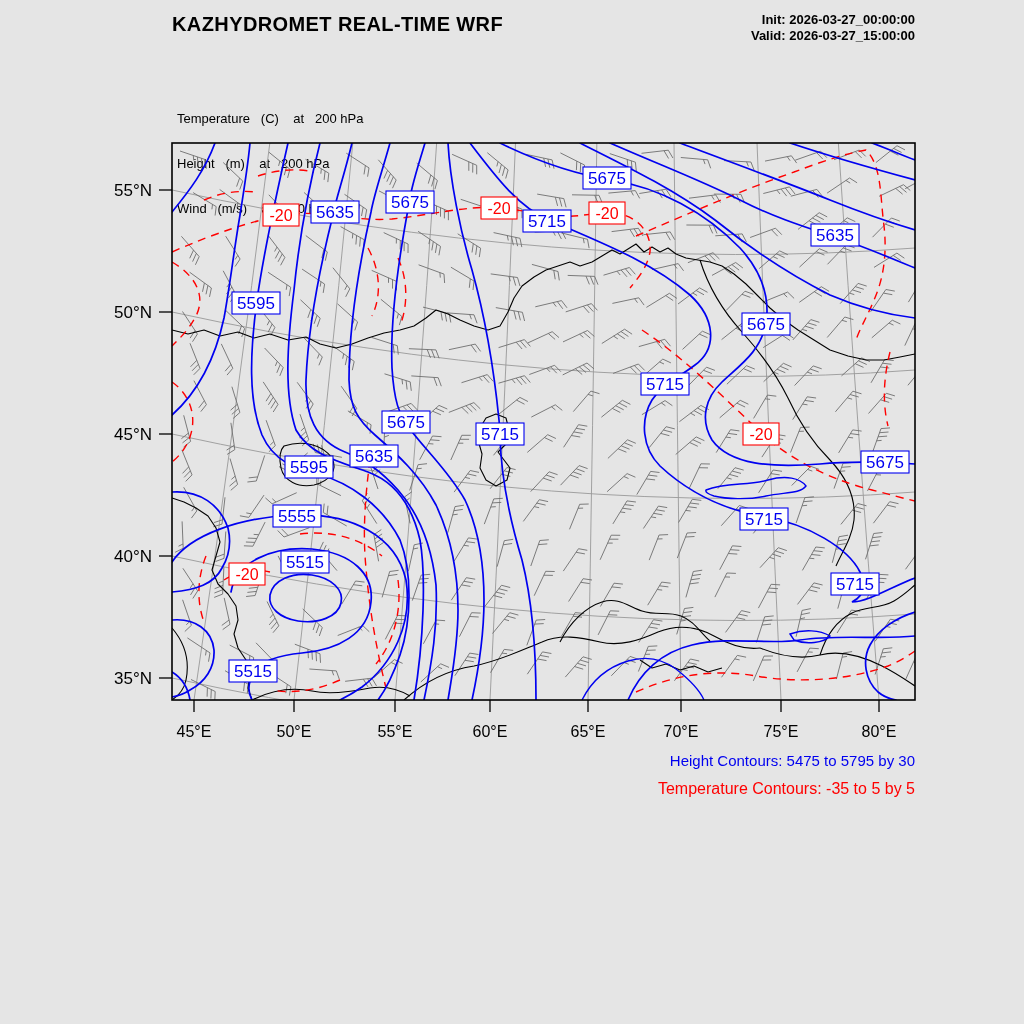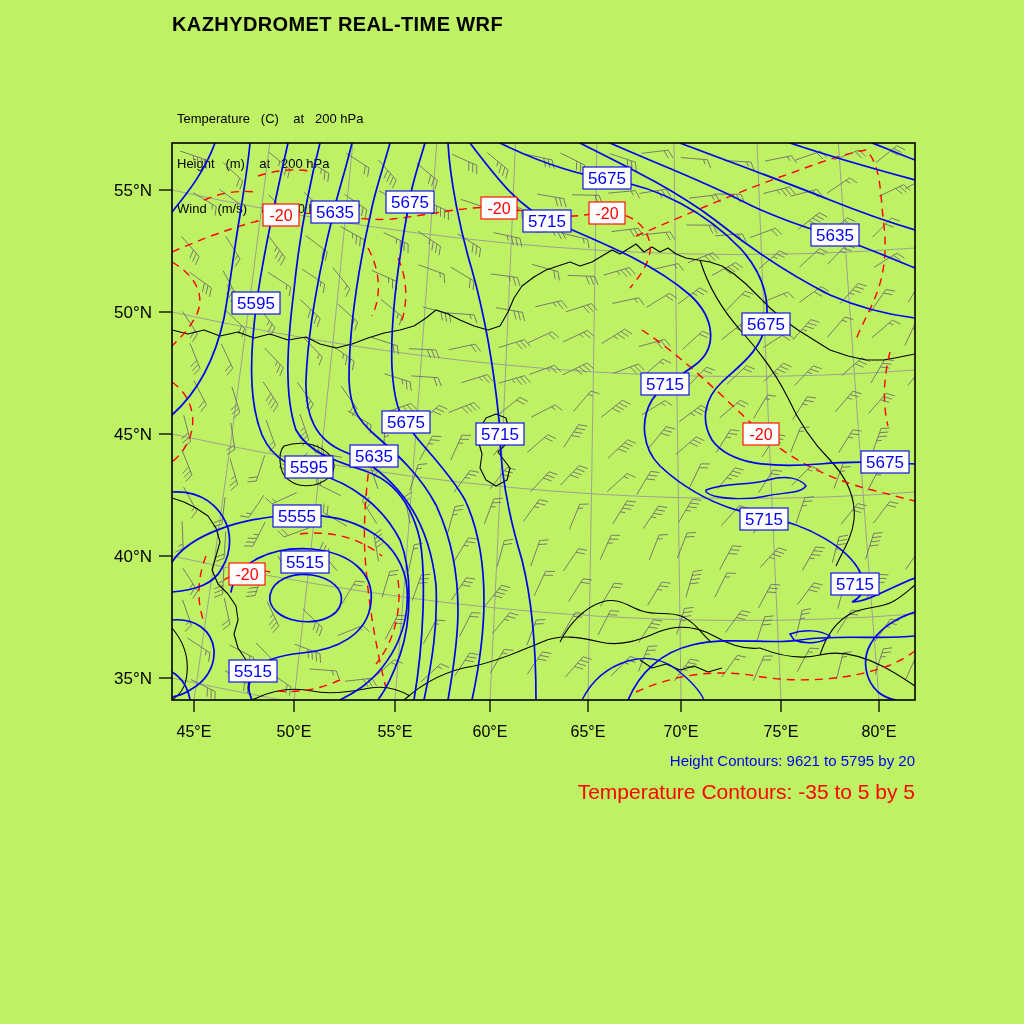--- a/index.html
+++ b/index.html
@@ -1,30 +1,34 @@
 <!DOCTYPE html>
 <html><head>
 <meta charset="utf-8">
 <style>
   html,body{margin:0;padding:0;background:#ffffff;}
-  #page{position:relative;width:1024px;height:1024px;background:#bef264;overflow:hidden;
+  #page{position:relative;width:1024px;height:1024px;background:#e5e5e5;overflow:hidden;
         font-family:"Liberation Sans","DejaVu Sans",sans-serif;}
   #title{position:absolute;left:172px;top:13px;font-size:20px;font-weight:bold;color:#000;letter-spacing:.4px;}
   #run-times{position:absolute;right:109px;top:12px;text-align:right;font-size:13px;font-weight:bold;color:#000;line-height:16px;}
   #var-legend{position:absolute;left:177px;top:81px;font-size:13px;color:#000;line-height:15px;white-space:pre;}
   #footer-height{position:absolute;right:109px;top:752px;font-size:15px;}
-  #footer-temp{position:absolute;right:109px;top:780px;font-size:21px;text-align:right;}
+  #footer-temp{position:absolute;right:109px;top:780px;font-size:16px;text-align:right;}
   svg{position:absolute;left:0;top:0;}
   text{font-family:"Liberation Sans","DejaVu Sans",sans-serif;}
 </style>
 </head>
 <body>
 
 <div id="page">
   <div id="title">KAZHYDROMET REAL-TIME WRF</div>
+  <div id="run-times">
+    <div>Init: 2026-03-27_00:00:00</div>
+    <div>Valid: 2026-03-27_15:00:00</div>
+  </div>
   <div id="var-legend">
     <div>Temperature   (C)    at   200 hPa</div>
     <div>Height   (m)    at   200 hPa</div>
     <div>Wind   (m/s)    at   500 hPa</div>
   </div>
 
   <svg id="map-svg" width="1024" height="1024" viewBox="0 0 1024 1024">
       <defs>
         <clipPath id="mapclip">
           <rect x="172" y="143" width="743" height="557"></rect>
@@ -521,15 +525,15 @@
           <rect x="743" y="423" width="36" height="22" fill="#fff" stroke="#ff0000" stroke-width="1.1"></rect>
           <text x="761" y="440" text-anchor="middle" font-size="16px" fill="#ff0000">-20</text>
         </g>
         <g>
           <rect x="229" y="563" width="36" height="22" fill="#fff" stroke="#ff0000" stroke-width="1.1"></rect>
           <text x="247" y="580" text-anchor="middle" font-size="16px" fill="#ff0000">-20</text>
         </g>
       </g>
     </svg>
 
-  <div id="footer-height" style="color: rgb(0, 0, 240);">Height Contours: 9621 to 5795 by 20</div>
+  <div id="footer-height" style="color: rgb(0, 0, 240);">Height Contours: 5475 to 5795 by 30</div>
   <div id="footer-temp" style="color: rgb(255, 0, 0);">Temperature Contours: -35 to 5 by 5</div>
 </div>
 
 </body></html>

